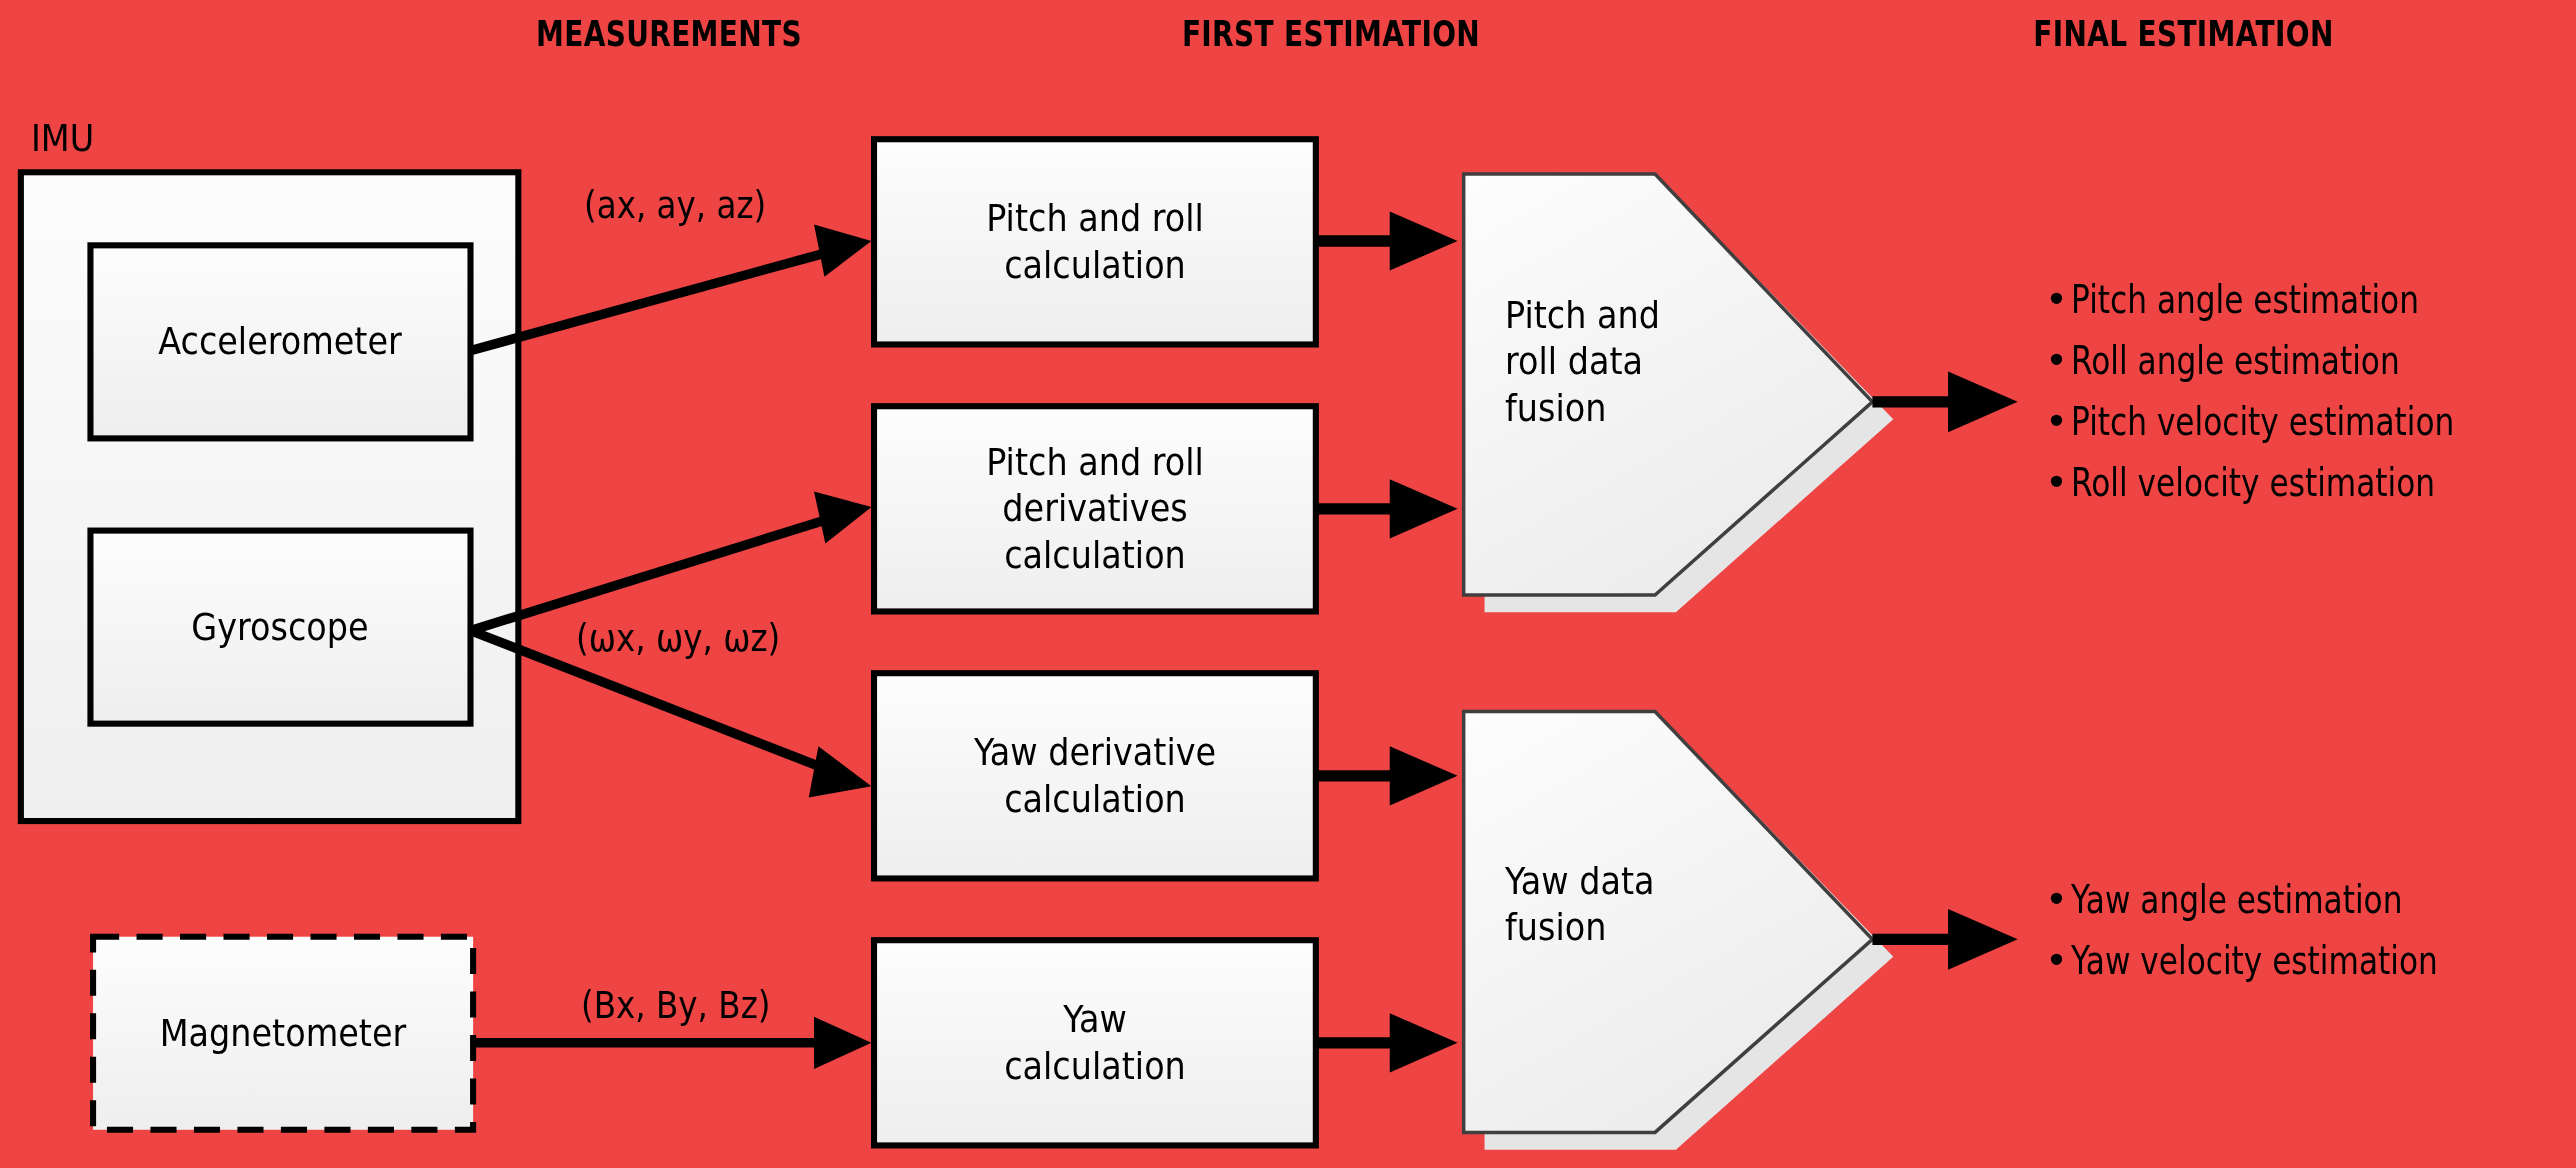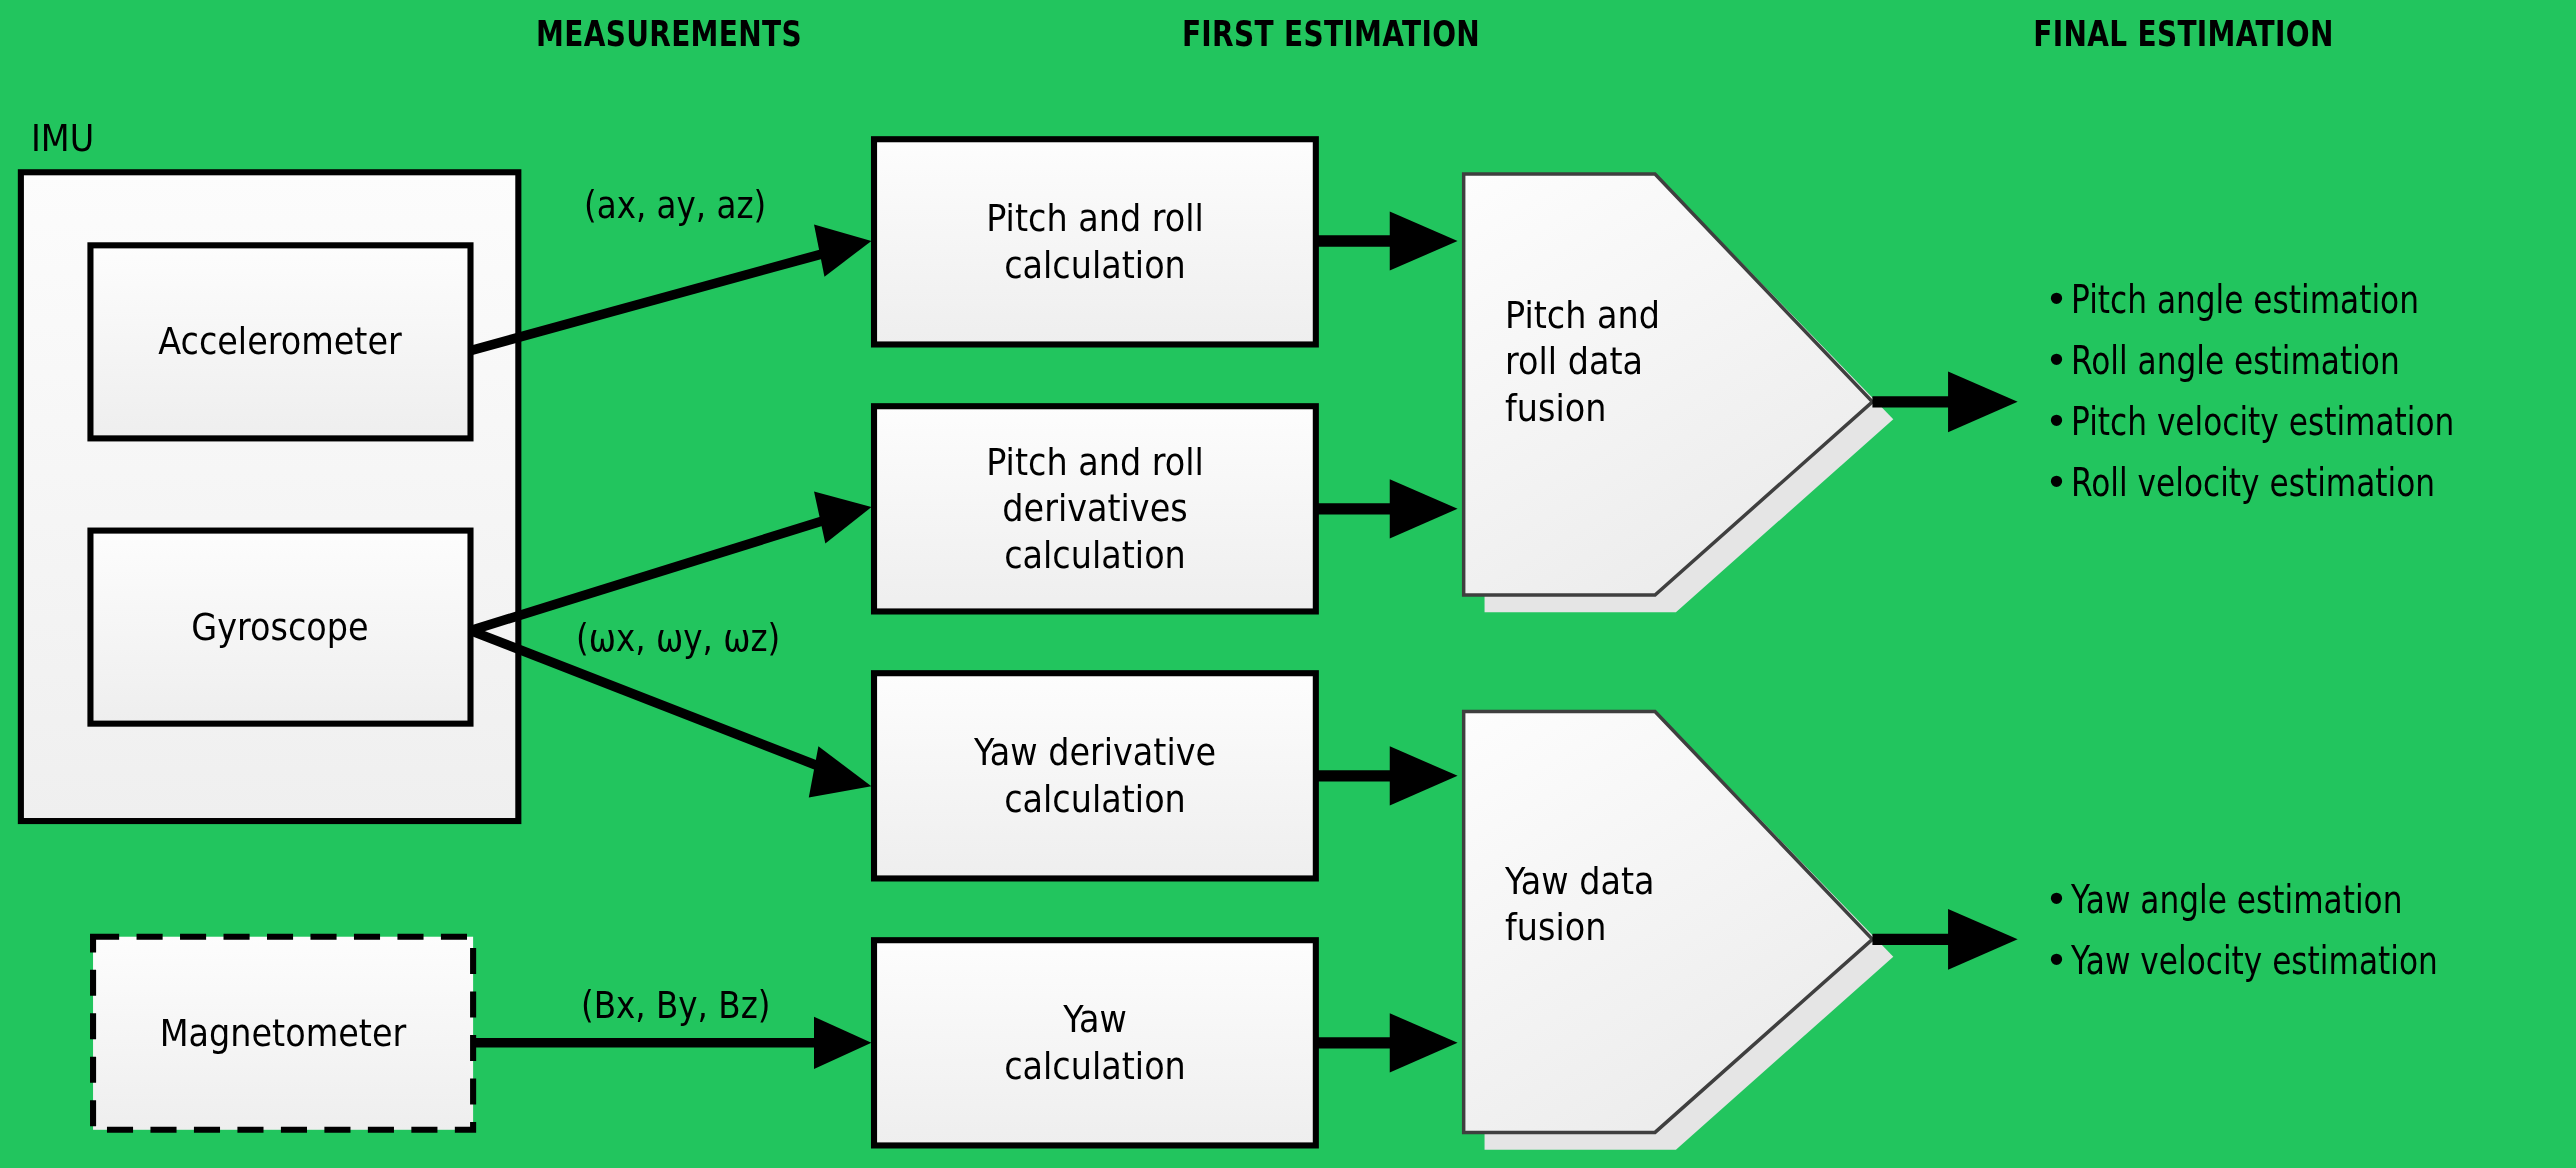--- a/index.html
+++ b/index.html
@@ -4,21 +4,21 @@
 <style>
   html, body {
     margin: 0;
     padding: 0;
     background: #ffffff;
   }
   #stage {
     position: relative;
     width: 2576px;
     height: 1169px;
-    background: #22c55e;
+    background: #ef4444;
     overflow: hidden;
     font-family: "DejaVu Sans", "Liberation Sans", sans-serif;
   }
   #stage svg.layer {
     position: absolute;
     left: 0;
     top: 0;
     width: 2576px;
     height: 1169px;
   }

